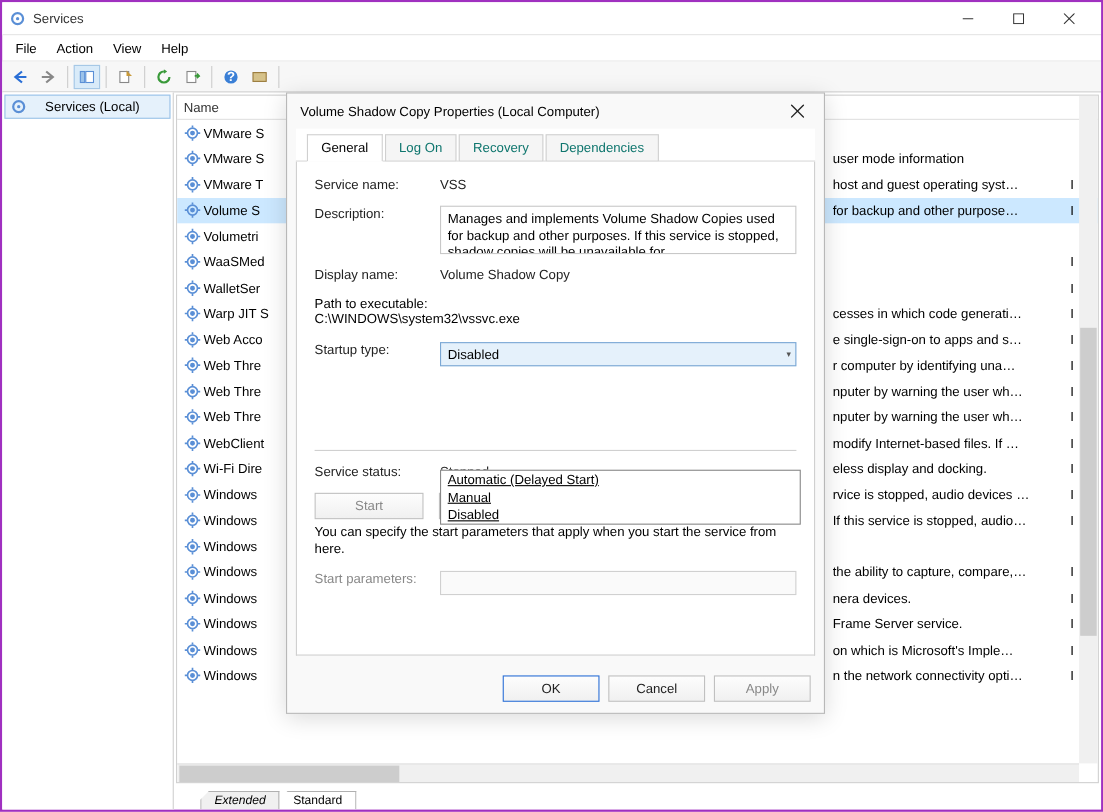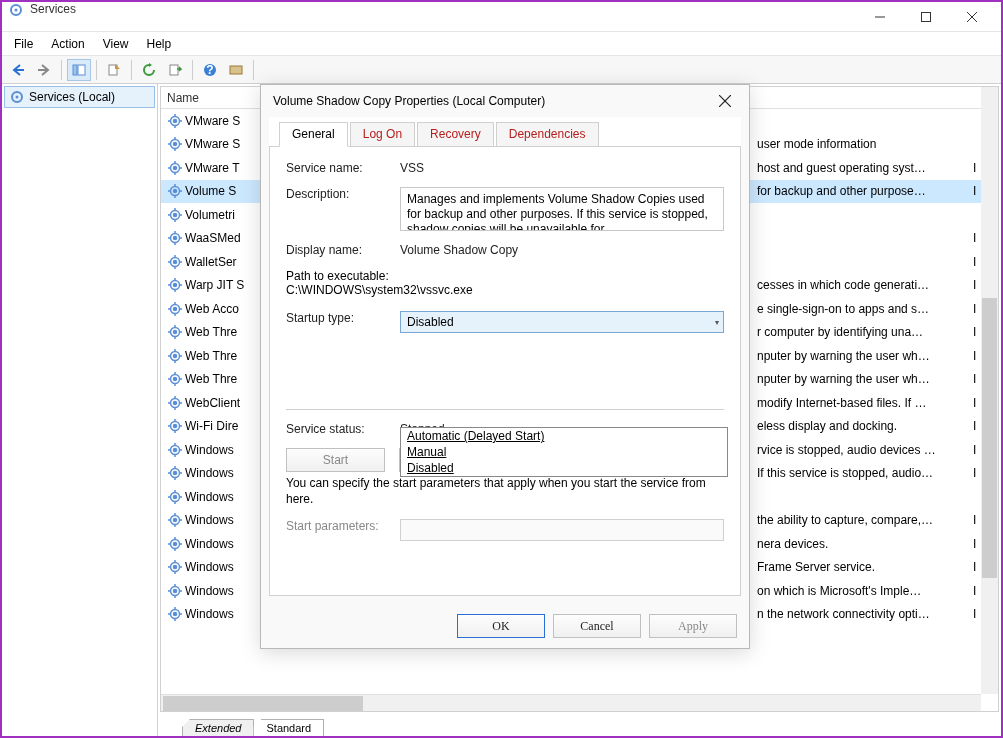--- a/index.html
+++ b/index.html
@@ -1,36 +1,36 @@
 <!DOCTYPE html>
 <html><head>
 <meta charset="utf-8">
 <style>
 * { box-sizing: border-box; margin: 0; padding: 0; font-family: "Segoe UI", Tahoma, sans-serif; font-size: 12px; }
 body { width: 1003px; height: 738px; background: #fff; border: 2px solid #a030c0; overflow: hidden; position: relative; }
 
 
-.titlebar { height: 30px; display: flex; align-items: flex-start; padding: 0 6px; background: #fff; border-bottom: 1px solid #e5e5e5; }
+.titlebar { height: 30px; display: flex; align-items: center; padding: 0 6px; background: #fff; border-bottom: 1px solid #e5e5e5; }
 .titlebar .gear { width: 16px; height: 16px; margin-right: 6px; display:flex; align-items:center; justify-content:center; }
 .titlebar .title { font-size: 12px; color: #333; }
 .winbtns { margin-left: auto; display: flex; gap: 0; }
 .winbtn { width: 46px; height: 30px; display: flex; align-items: center; justify-content: center; color: #333; }
 .winbtn svg { width: 10px; height: 10px; }
 
 .menubar { height: 24px; display: flex; align-items: center; padding: 0 4px; gap: 2px; border-bottom: 1px solid #e5e5e5; }
 .menubar .menu { padding: 2px 8px; font-size: 12px; }
 
 .toolbar { height: 28px; display: flex; align-items: center; padding: 0 4px; gap: 2px; border-bottom: 1px solid #d0d0d0; background: #f7f7f7; }
 .tbtn { width: 24px; height: 22px; display:flex; align-items:center; justify-content:center; border:1px solid transparent; }
 .tbtn.pressed { border:1px solid #a6c8e6; background:#d9ebf9; }
 .tsep { width:1px; height:20px; background:#ccc; margin:0 3px; }
 
 .content { display: flex; height: calc(100% - 30px - 24px - 28px); }
 .leftpanel { width: 156px; border-right: 1px solid #d0d0d0; background:#fff; padding: 2px; }
-.leftpanel .node { display:flex; align-items:center; gap:4px; padding:2px 4px; border:1px solid #99c2e8; background:#e5f1fb; }
+.leftpanel .node { display:flex; align-items:center; gap:16px; padding:2px 4px; border:1px solid #99c2e8; background:#e5f1fb; }
 
 .rightpanel { flex:1; display:flex; flex-direction:column; position:relative; }
 .listarea { flex:1; border:1px solid #d0d0d0; margin:2px; background:#fff; position:relative; overflow:hidden; }
 .listhead { height:22px; border-bottom:1px solid #e0e0e0; display:flex; align-items:center; padding:0 6px; font-size:12px; color:#333; }
 .listbody { position:relative; }
 .row { height:23.5px; display:flex; align-items:center; padding:0 4px; white-space:nowrap; }
 .row .gearcell { width:20px; display:flex; align-items:center; justify-content:center; }
 .row .namecell { width: 76px; overflow:hidden; text-overflow:clip; }
 .row.selected { background:#cce8ff; }
 .row .desccell { position:absolute; left: 596px; width: 370px; overflow:hidden; text-overflow:ellipsis; }
@@ -43,39 +43,39 @@
 .tabsbottom .tab { padding:2px 12px; border:1px solid #b0b0b0; border-bottom:none; background:#fff; font-size:11px;
   clip-path: polygon(8px 0, 100% 0, 100% 100%, 0 100%, 0 8px); margin-right:-1px; }
 .tabsbottom .tab.inactive { background:#f0f0f0;font-style:italic; }
 
 
 .dialog { position:absolute; left:258px; top:82px; width:490px; height:565px; background:#f9f9f9; border:1px solid #b8b8b8; box-shadow:0 4px 20px rgba(0,0,0,.15); display:flex; flex-direction:column; }
 .dlgtitle { height:32px; display:flex; align-items:center; padding:0 12px; font-size:12px; }
 .dlgtitle .closebtn { margin-left:auto; width:24px; height:24px; display:flex; align-items:center; justify-content:center; }
 .dlgtabs { height:30px; display:flex; align-items:flex-end; padding:0 10px; gap:0; border-bottom:1px solid #d0d0d0; background:#fff; margin:0 8px; }
 .dlgtabs .tab { padding:4px 12px 5px; border:1px solid #d0d0d0; border-bottom:1px solid #fff; background:#fff; font-size:12px; margin-bottom:-1px; margin-right:2px; }
-.dlgtabs .tab.inactive { border-bottom:1px solid #d0d0d0; background:#f5f5f5; color:#b91c1c; }
+.dlgtabs .tab.inactive { border-bottom:1px solid #d0d0d0; background:#f5f5f5; color:#0f766e; }
 .dlgbody { flex:1; background:#fff; margin:0 8px 8px 8px; border:1px solid #d0d0d0; border-top:none; padding:14px 16px; position:relative; }
 .field { display:flex; margin-bottom:12px; font-size:12px; }
 .field .lbl { width:114px; color:#222; }
 .field .val { flex:1; color:#222; }
 .descbox { border:1px solid #c8c8c8; padding:4px 6px; height:44px; overflow:hidden; font-size:12px; line-height:1.25; flex:1; }
 .path { font-size:12px; margin-bottom:14px; }
 .combo { flex:1; height:22px; border:1px solid #7aa7d4; background:#e5f1fb; display:flex; align-items:center; padding:0 6px; position:relative; }
 .combo .arrow { position:absolute; right:4px; top:50%; transform:translateY(-50%); font-size:8px; color:#555; }
 .dropdown { position:absolute; left:130px; top:280px; width:328px; border:1px solid #888; background:#fff; z-index:5; }
 .dropdown .opt { padding:1px 6px; font-size:12px;text-decoration:underline; }
 .dropdown .opt.highlight { background:#2a56f5; color:#fff; border:2px solid #b030d0; padding:0 4px; }
 .hr { border:none; border-top:1px solid #d0d0d0; margin:6px 0 12px; }
 .btnrow { display:flex; gap:14px; margin-top:10px; }
 .btn { flex:1; height:24px; border:1px solid #c0c0c0; background:linear-gradient(#fdfdfd,#f0f0f0); display:flex; align-items:center; justify-content:center; font-size:12px; color:#888; }
 .btn.primary { color:#222; }
 .note { font-size:12px; margin-top:4px; margin-bottom:12px; line-height:1.3; }
 .dlgfooter { height:44px; display:flex; align-items:center; justify-content:flex-end; gap:8px; padding:0 12px; }
-.dlgfooter .btn { flex:none; width:88px;font-family:Liberation Serif, serif; }
+.dlgfooter .btn { flex:none; width:88px; }
 
 .geari { width:16px; height:16px; }
 </style>
 </head>
 <body>
 
 <div class="titlebar">
   <span class="gear">
     <svg class="geari" viewBox="0 0 16 16">
         <circle cx="8" cy="8" r="5" fill="none" stroke="#5a8fd6" stroke-width="2"></circle>

